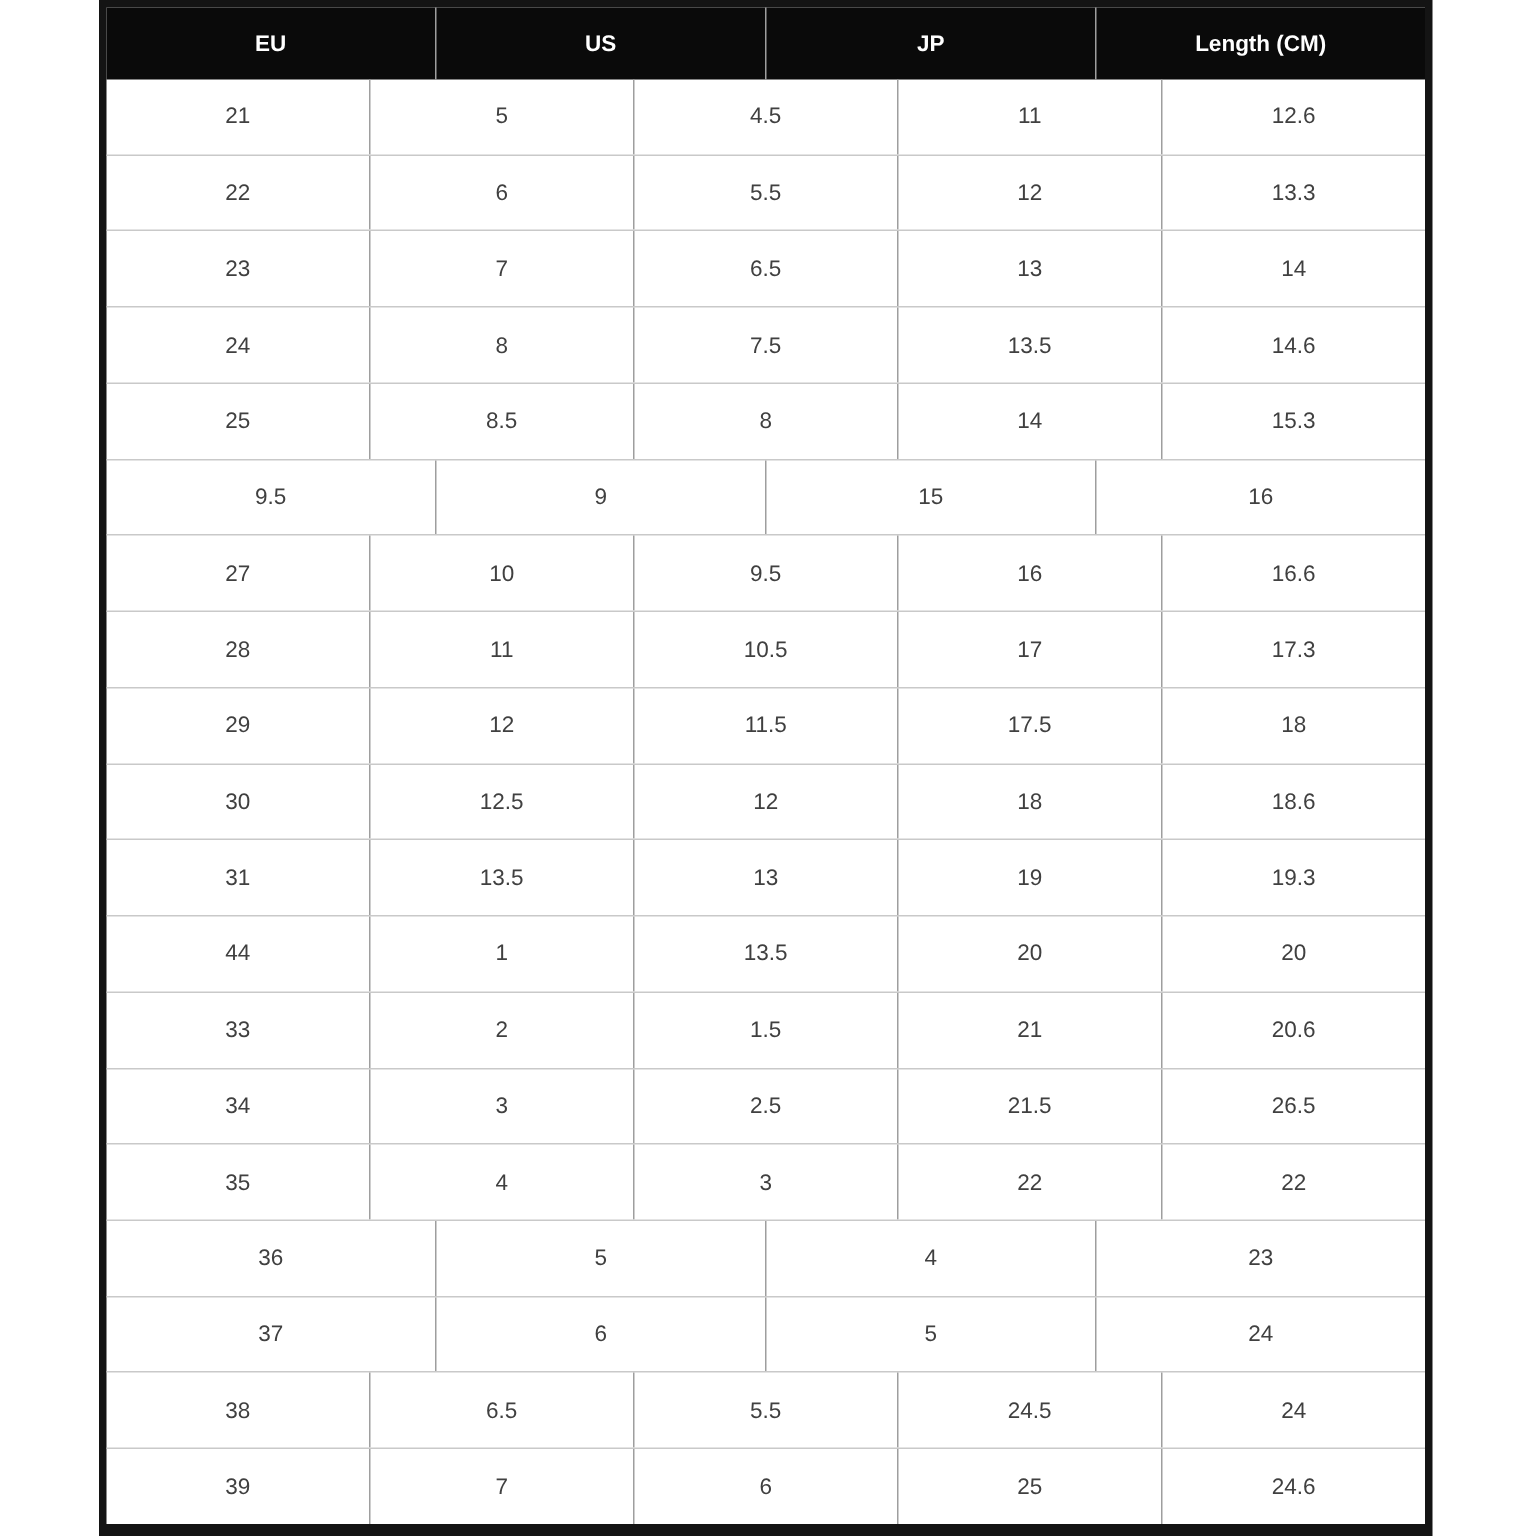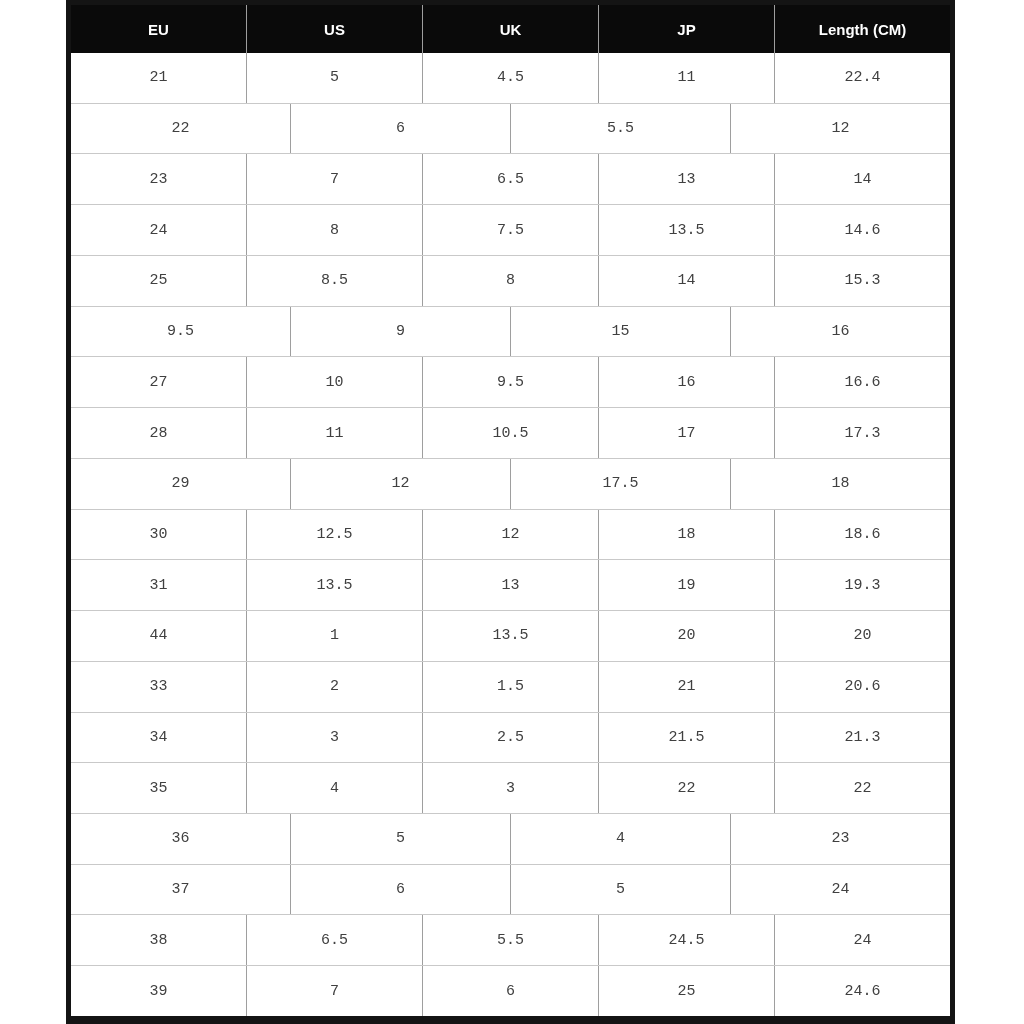--- a/index.html
+++ b/index.html
@@ -47,21 +47,20 @@
   .th:first-child { border-left: none; }
   .tbody {
     flex: 1 1 auto;
     display: flex;
     flex-direction: column;
   }
   .row {
     flex: 1 1 0;
     display: flex;
     border-top: 1px solid var(--row-divider, #c9c9c9);
-    font-family: Liberation Mono, monospace;
   }
   .row:first-child { border-top: none; }
   .cell {
     flex: 1 1 0;
     display: flex;
     align-items: center;
     justify-content: center;
     color: var(--body-text, #404040);
     font-size: 15px;
     border-left: 1px solid var(--col-divider, #9e9e9e);
@@ -70,37 +69,37 @@
   .cell:first-child { border-left: none; }
 </style>
 </head>
 <body>
 
 <div class="page">
   <div class="size-table">
     <div class="thead">
         <div class="th">EU</div>
         <div class="th">US</div>
-        <div class="th">UK</div>
         <div class="th">JP</div>
         <div class="th">Length (CM)</div>
       </div>
     <div class="tbody">
         <div class="row">
           <div class="cell">21</div>
           <div class="cell">5</div>
           <div class="cell">4.5</div>
           <div class="cell">11</div>
-          <div class="cell">22.4</div>
+          <div class="cell">12.6</div>
         </div>
         <div class="row">
           <div class="cell">22</div>
           <div class="cell">6</div>
           <div class="cell">5.5</div>
           <div class="cell">12</div>
+          <div class="cell">13.3</div>
         </div>
         <div class="row">
           <div class="cell">23</div>
           <div class="cell">7</div>
           <div class="cell">6.5</div>
           <div class="cell">13</div>
           <div class="cell">14</div>
         </div>
         <div class="row">
           <div class="cell">24</div>
@@ -132,20 +131,21 @@
         <div class="row">
           <div class="cell">28</div>
           <div class="cell">11</div>
           <div class="cell">10.5</div>
           <div class="cell">17</div>
           <div class="cell">17.3</div>
         </div>
         <div class="row">
           <div class="cell">29</div>
           <div class="cell">12</div>
+          <div class="cell">11.5</div>
           <div class="cell">17.5</div>
           <div class="cell">18</div>
         </div>
         <div class="row">
           <div class="cell">30</div>
           <div class="cell">12.5</div>
           <div class="cell">12</div>
           <div class="cell">18</div>
           <div class="cell">18.6</div>
         </div>
@@ -168,21 +168,21 @@
           <div class="cell">2</div>
           <div class="cell">1.5</div>
           <div class="cell">21</div>
           <div class="cell">20.6</div>
         </div>
         <div class="row">
           <div class="cell">34</div>
           <div class="cell">3</div>
           <div class="cell">2.5</div>
           <div class="cell">21.5</div>
-          <div class="cell">21.3</div>
+          <div class="cell">26.5</div>
         </div>
         <div class="row">
           <div class="cell">35</div>
           <div class="cell">4</div>
           <div class="cell">3</div>
           <div class="cell">22</div>
           <div class="cell">22</div>
         </div>
         <div class="row">
           <div class="cell">36</div>

